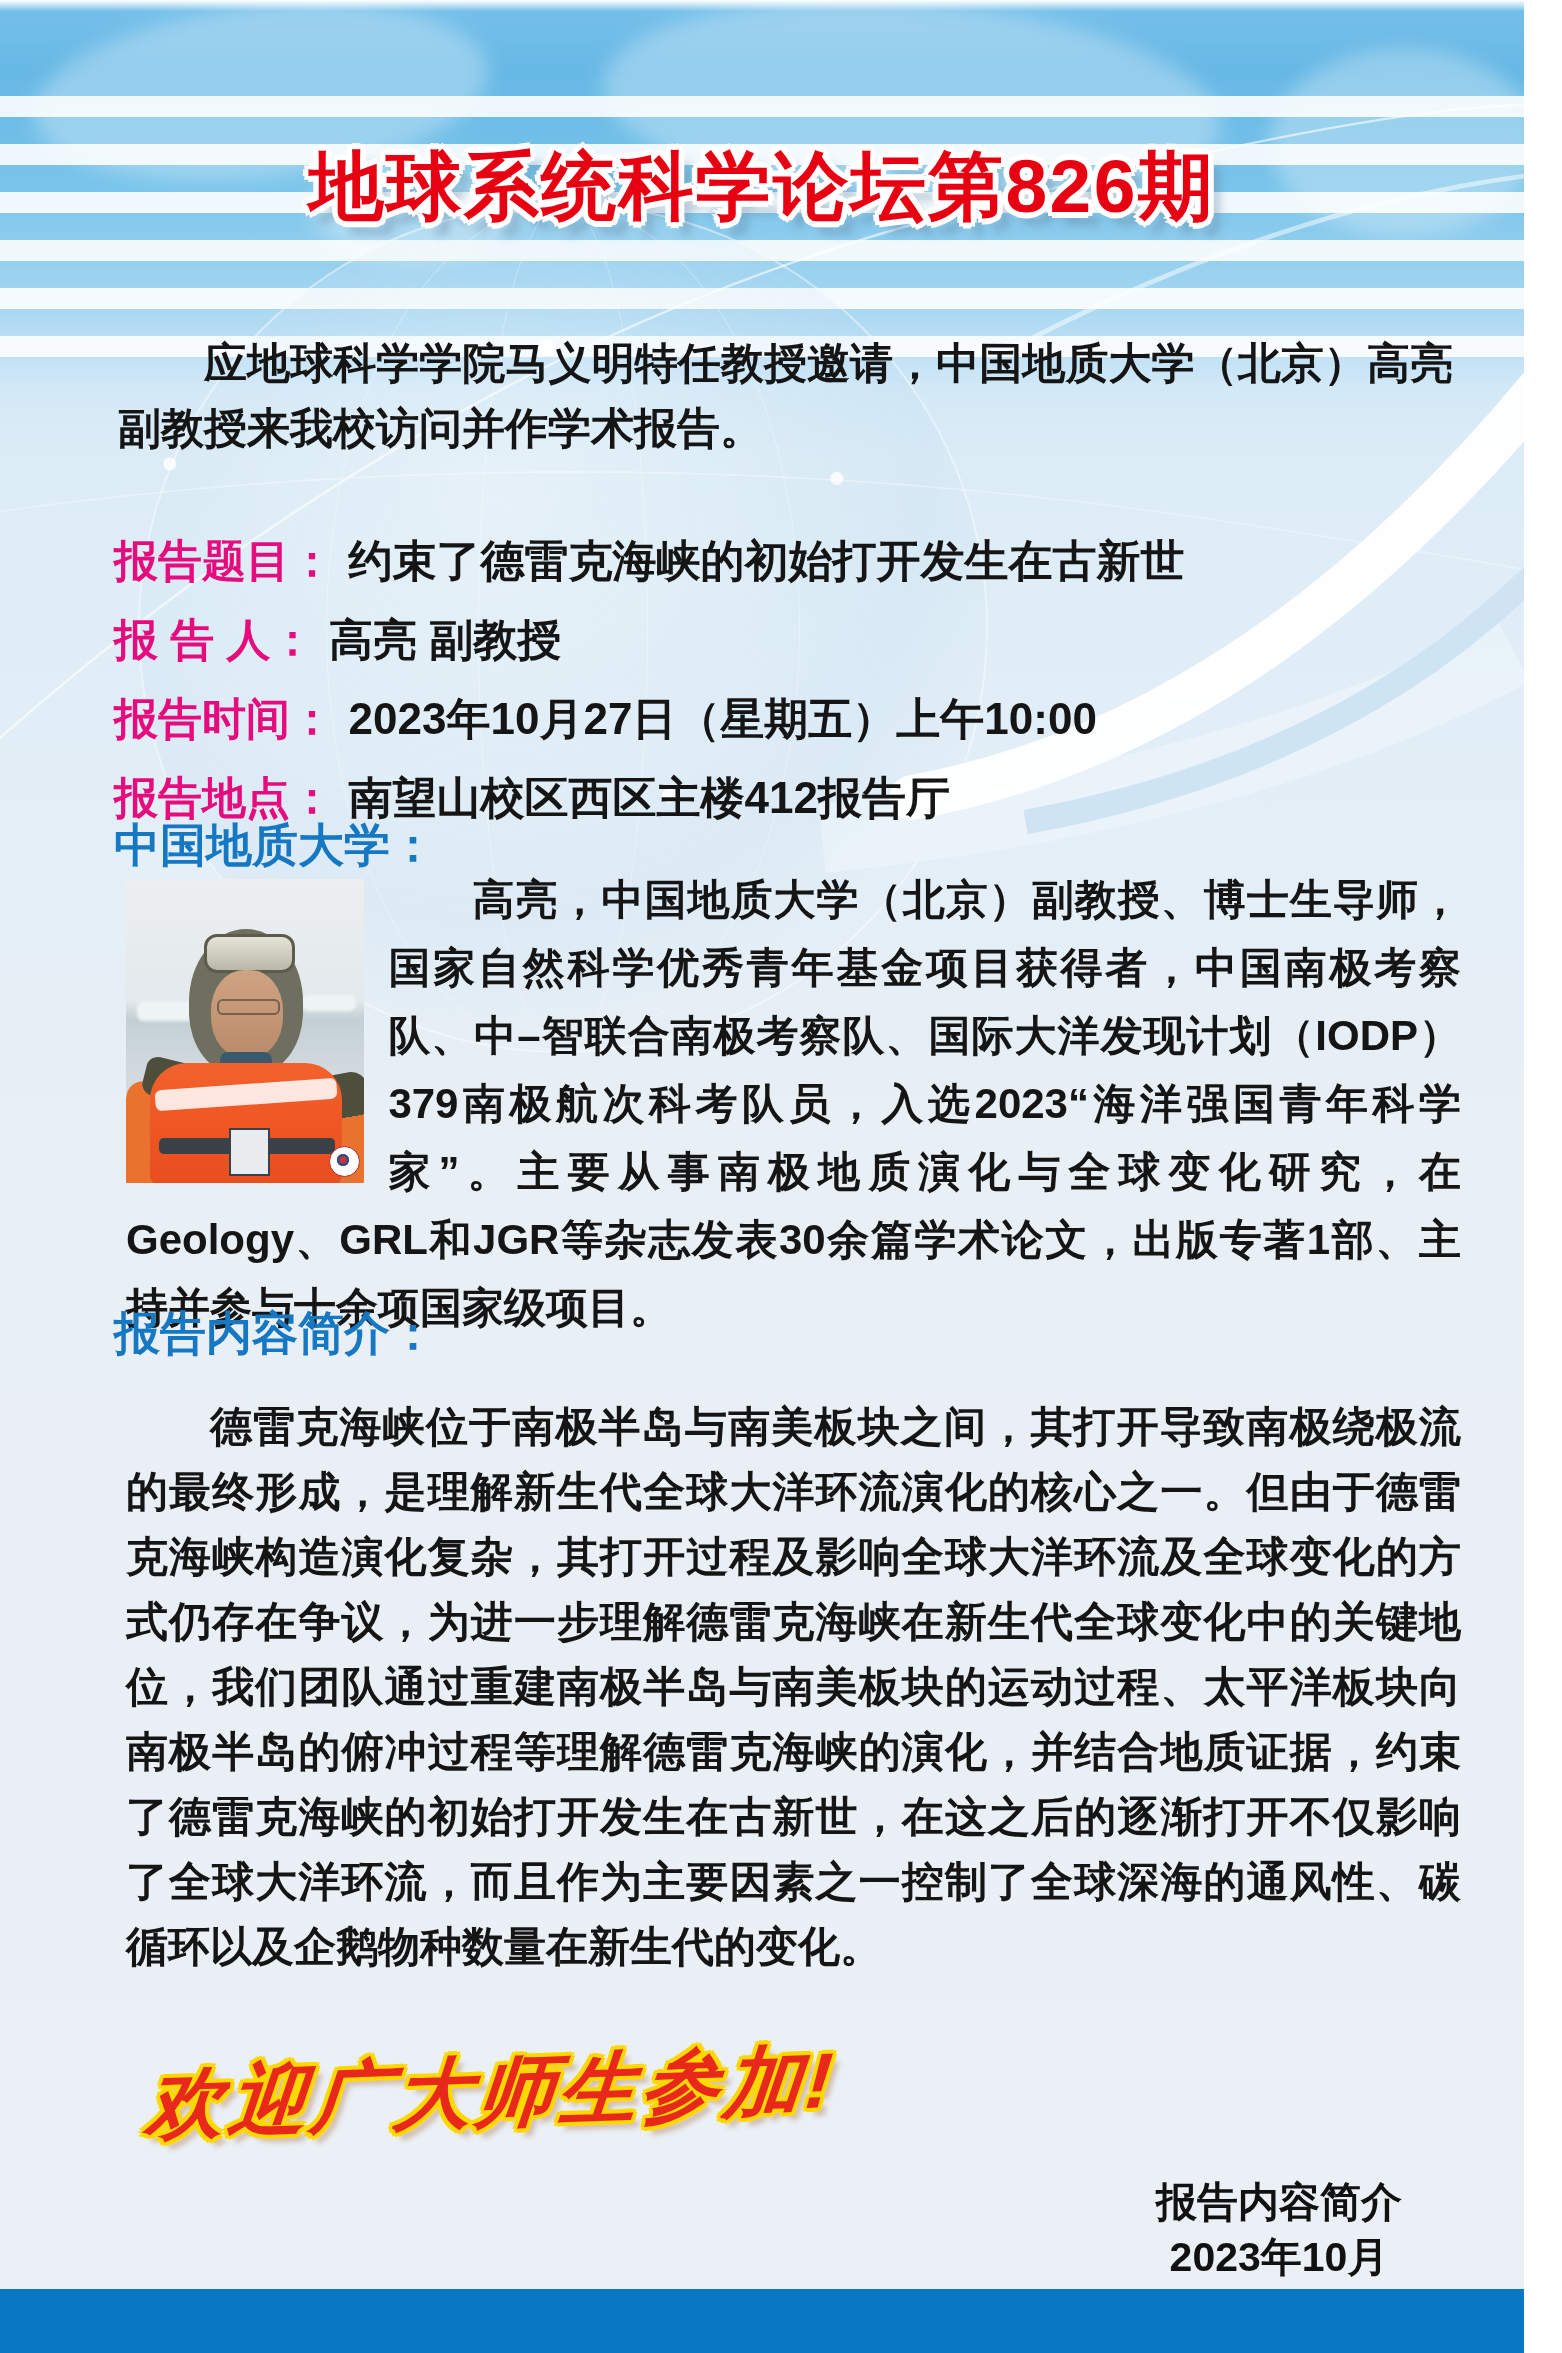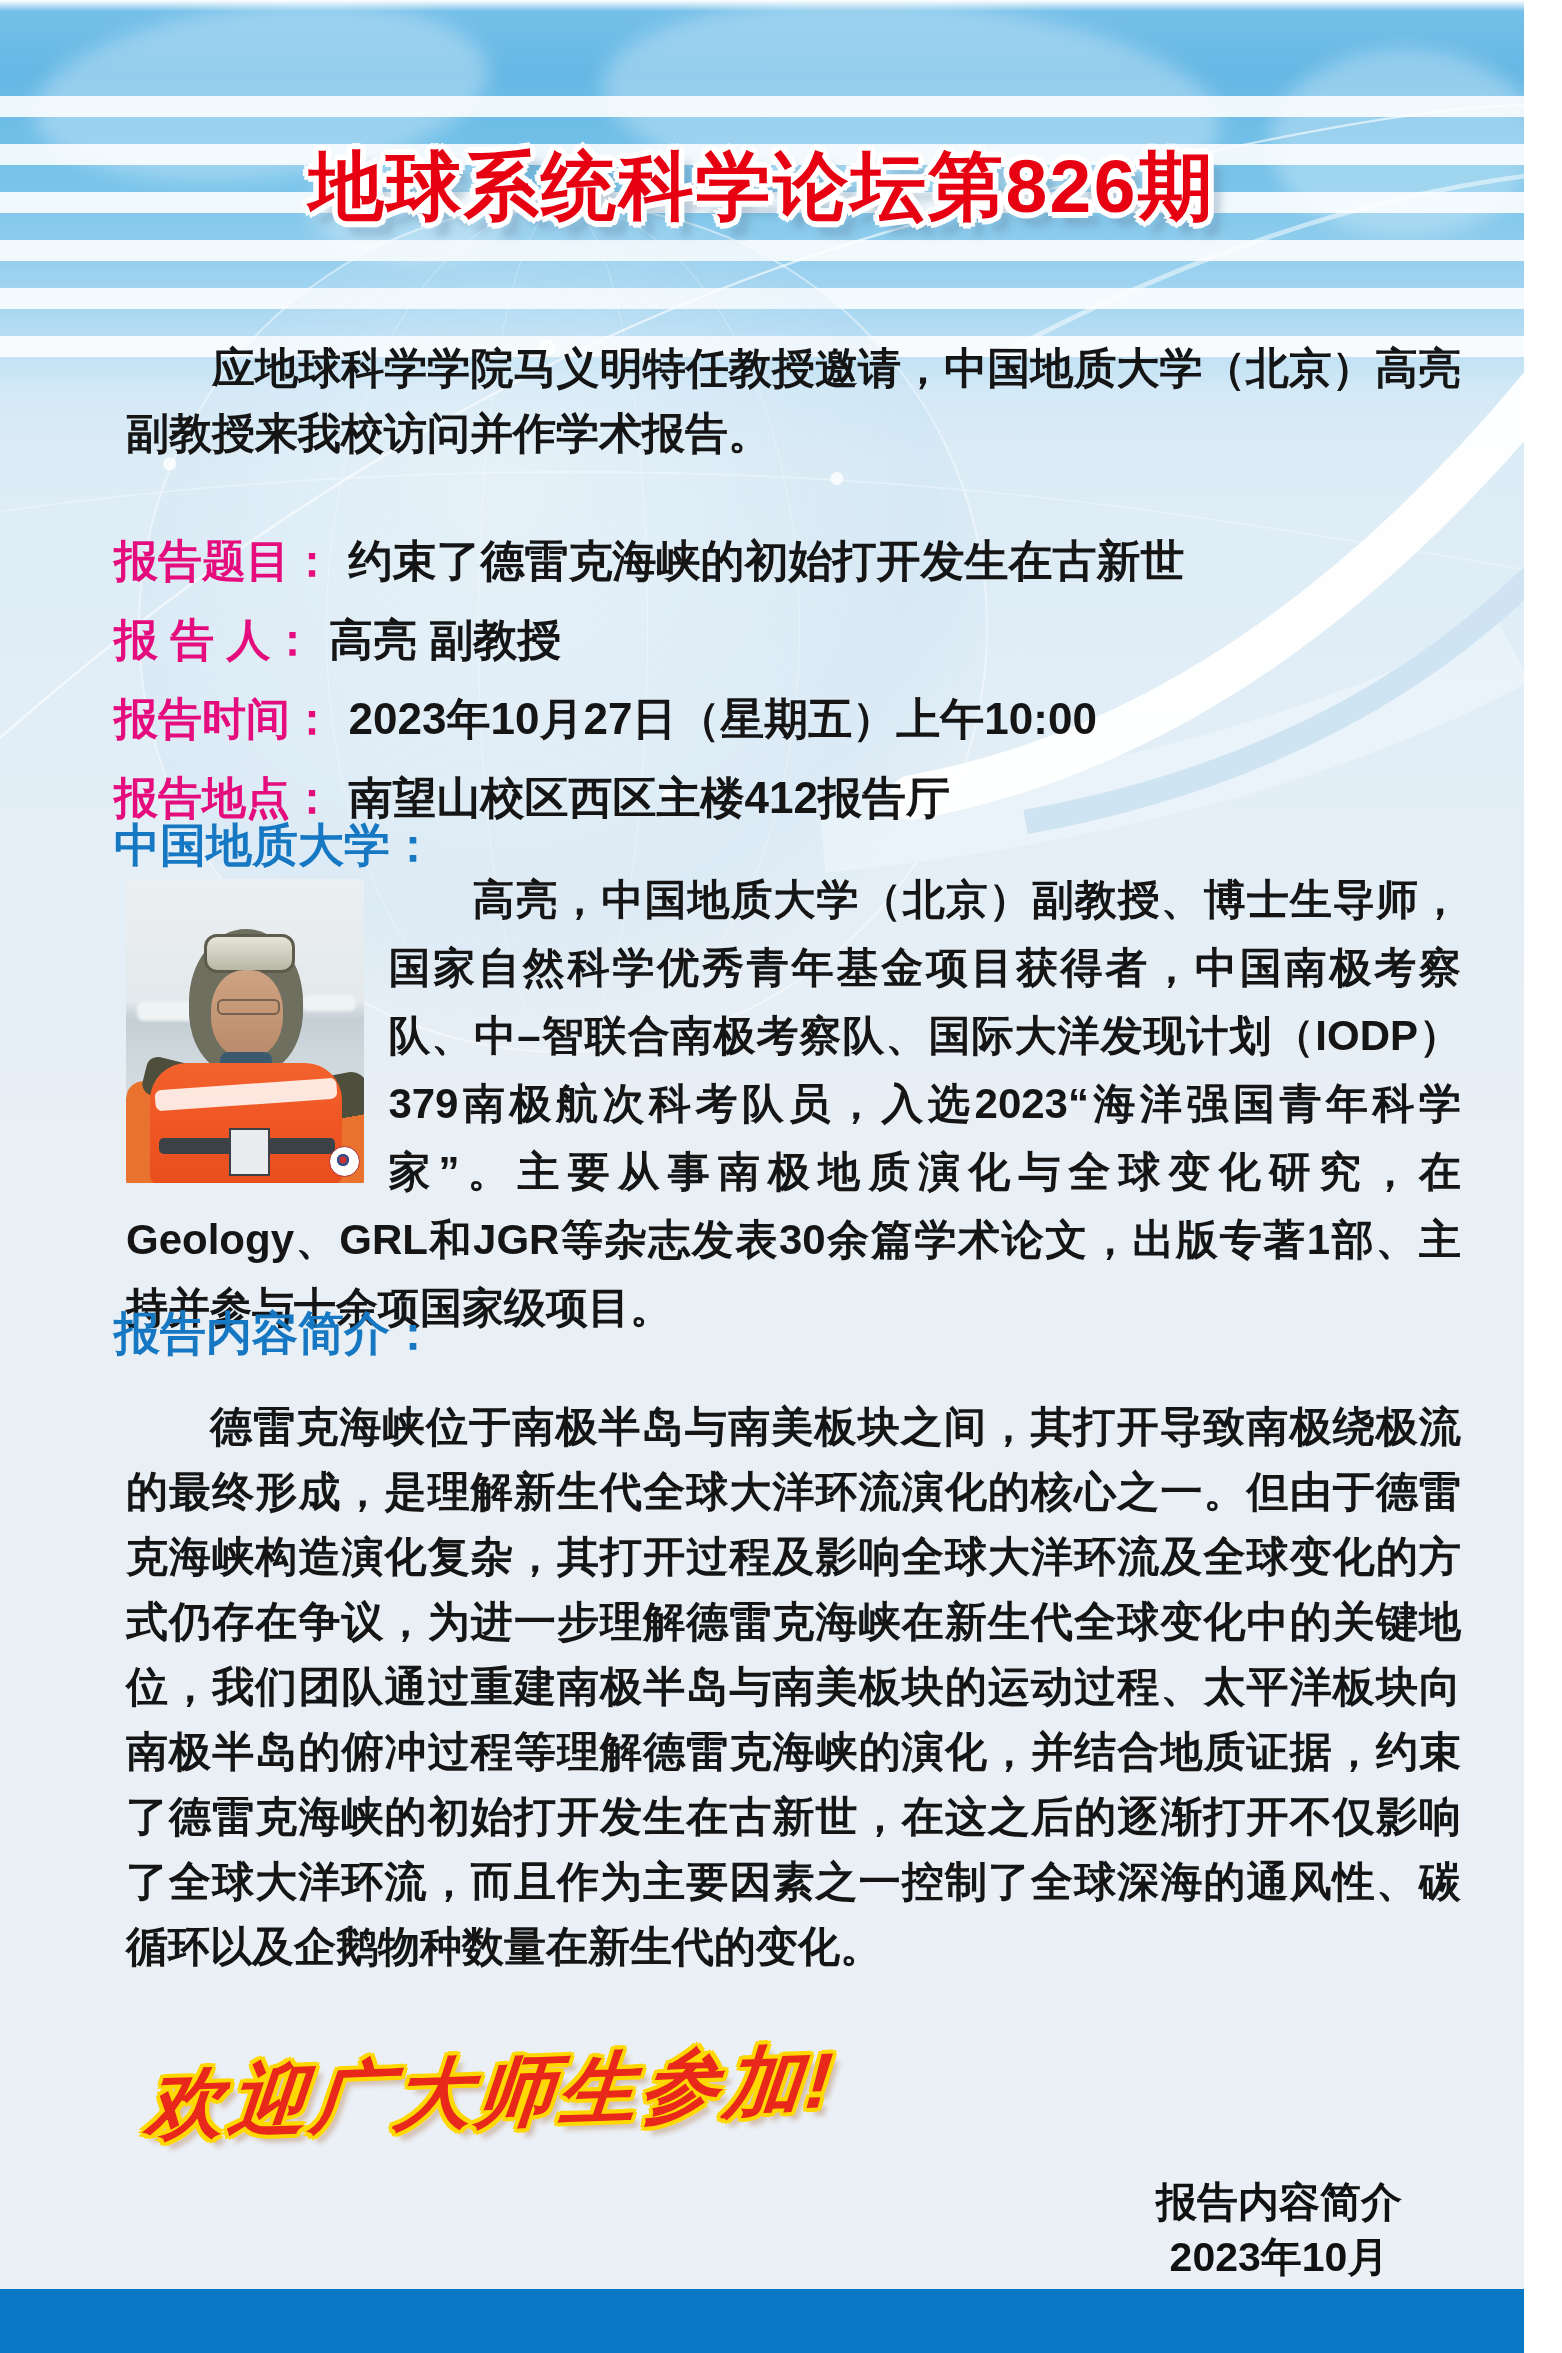--- a/index.html
+++ b/index.html
@@ -22,23 +22,23 @@
   .globe{position:absolute;left:138px;top:203px;width:846px;height:846px;border-radius:50%;
     border:2.4px solid rgba(255,255,255,.45);
     background:radial-gradient(circle at 42% 34%,rgba(255,255,255,.28),rgba(176,214,240,.14) 58%,rgba(176,214,240,0) 72%);}
   .globe:before,.globe:after{content:"";position:absolute;top:0;bottom:0;border:1.6px solid rgba(255,255,255,.35);border-radius:50%;}
   .globe:before{left:22%;right:22%;}
   .globe:after{left:40%;right:40%;}
   
   .title{position:absolute;left:0;top:137px;width:100%;text-align:center;
     font-size:75px;font-weight:900;letter-spacing:2.4px;color:#e60012;
     text-shadow:-5.7px 0 #fff,5.7px 0 #fff,0 -5.7px #fff,0 5.7px #fff,-4.1px -4.1px #fff,4.1px -4.1px #fff,-4.1px 4.1px #fff,4.1px 4.1px #fff,11.4px 13px 8.1px rgba(100,130,160,.45);}
-  .intro{position:absolute;left:114px;top:327px;width:1335px;margin:12px;
+  .intro{position:absolute;left:114px;top:327px;width:1335px;margin:4px;
     font-size:43px;line-height:65px;font-weight:800;color:#151515;
-    text-align:justify;text-indent:2em;font-family:Liberation Mono, monospace;}
+    text-align:justify;text-indent:2em;}
   .details{position:absolute;left:114px;top:528px;width:1335px;}
   .drow{display:flex;line-height:65px;margin-bottom:14px;font-size:44px;font-weight:800;}
   .dlabel{color:#e50d7d;white-space:pre;margin-right:14.6px;flex:none;}
   .dvalue{color:#151515;}
   .heading{position:absolute;left:114px;font-size:46px;font-weight:800;color:#1678c2;line-height:52px;}
   .h-speaker{top:819px;}
   .h-content{top:1307px;}
   .bio-block{position:absolute;left:110px;top:866px;width:1335px;margin-left:16px;}
   .bio{margin:0;font-size:42px;line-height:68px;font-weight:800;color:#151515;text-align:justify;text-indent:2em;}
   .abstract{position:absolute;left:114px;top:1382px;width:1335px;margin:12px;

